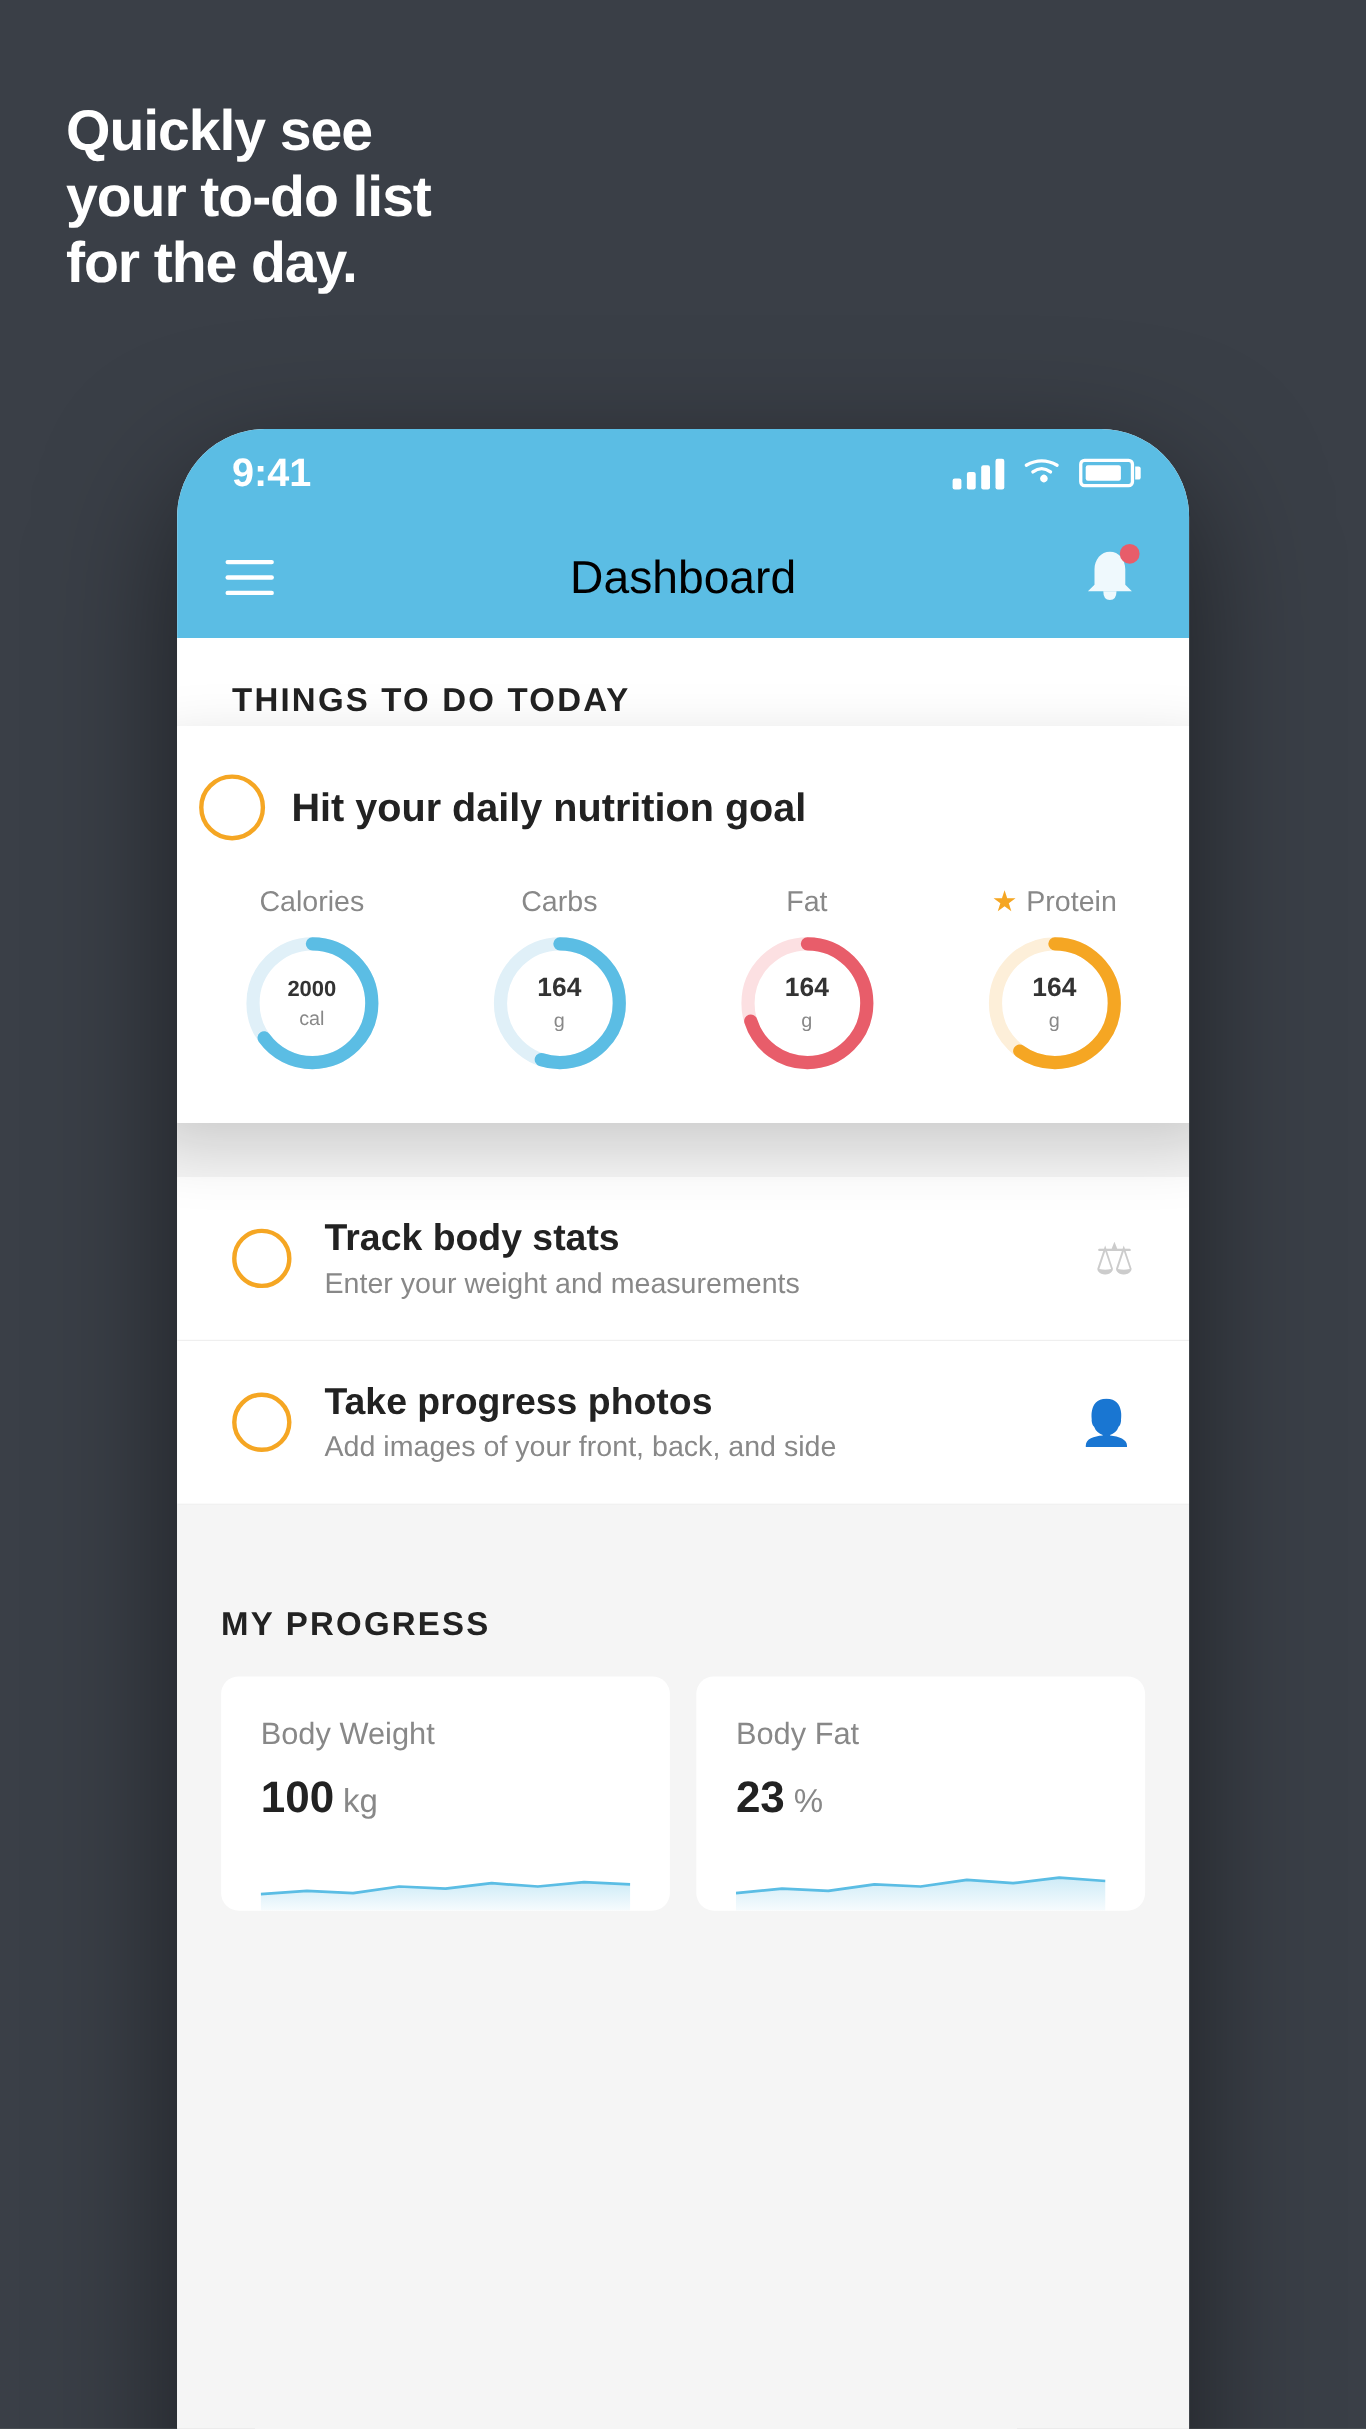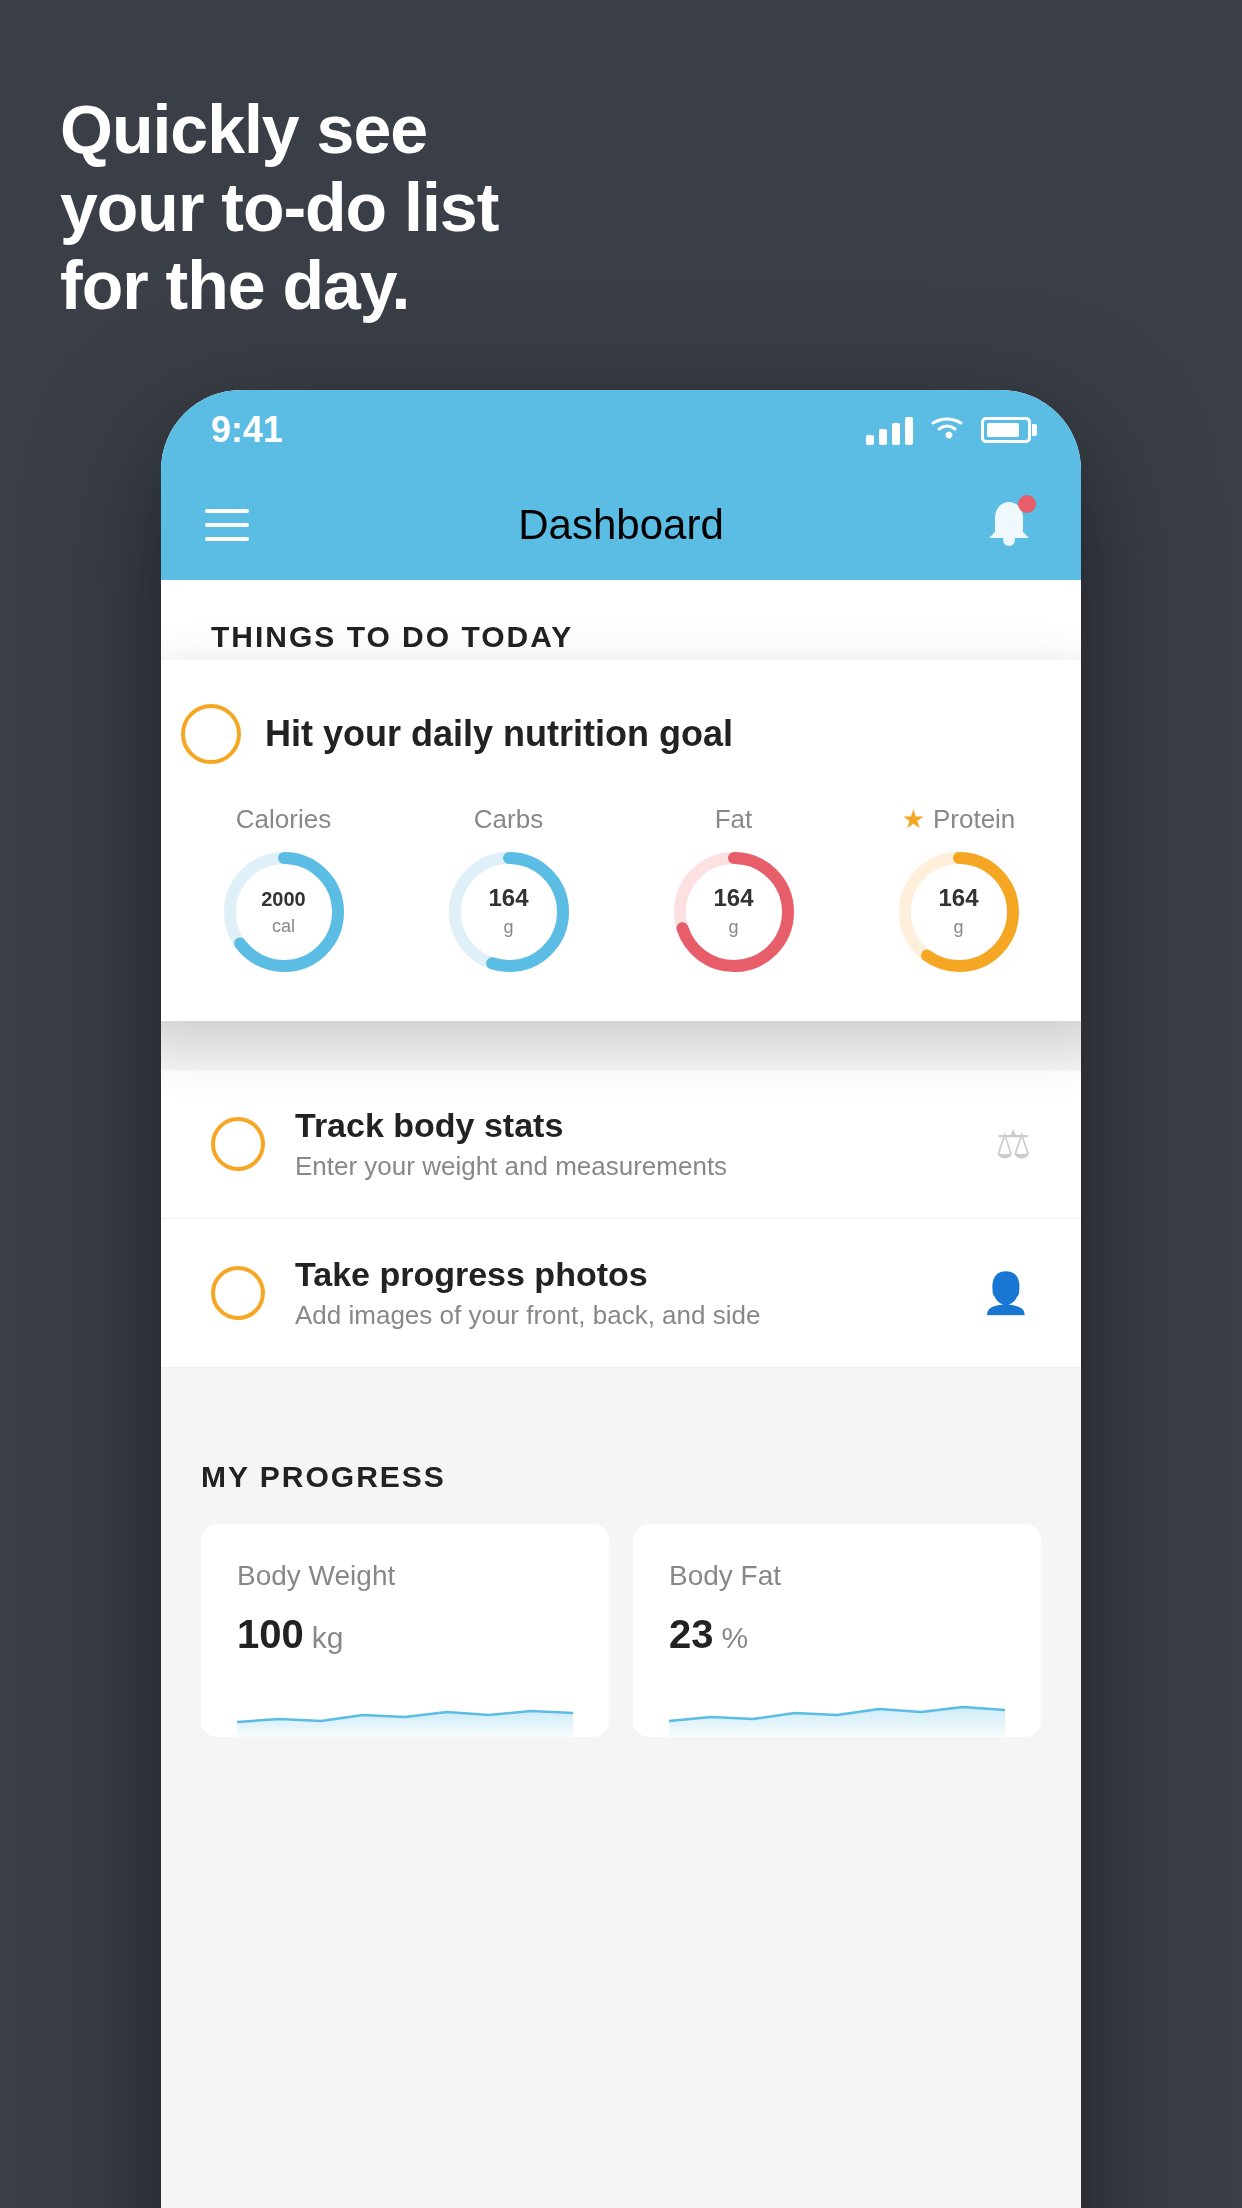--- a/index.html
+++ b/index.html
@@ -11,21 +11,21 @@
       font-family: -apple-system, BlinkMacSystemFont, 'Helvetica Neue', Arial, sans-serif;
       overflow: hidden;
       position: relative;
     }
 
     .hero-text {
       position: absolute;
       top: 90px;
       left: 60px;
       color: #ffffff;
-      font-size: 68px;
+      font-size: 52px;
       font-weight: 800;
       line-height: 1.15;
       letter-spacing: -1px;
     }
 
     .phone-wrapper {
       position: absolute;
       top: 390px;
       left: 50%;
       transform: translateX(-50%);

